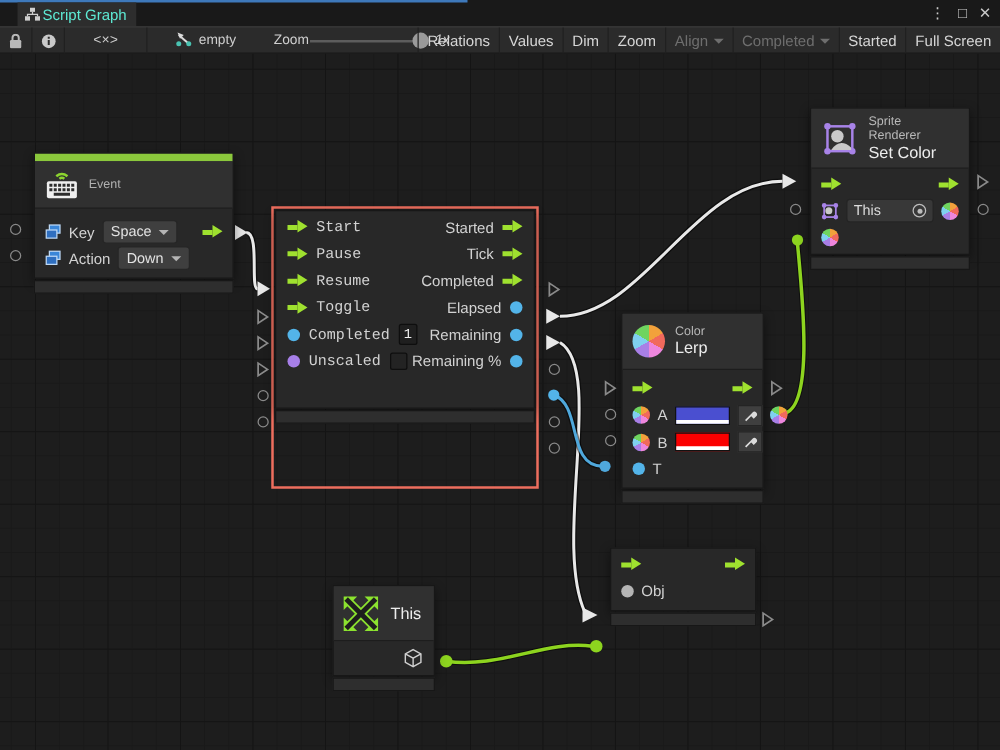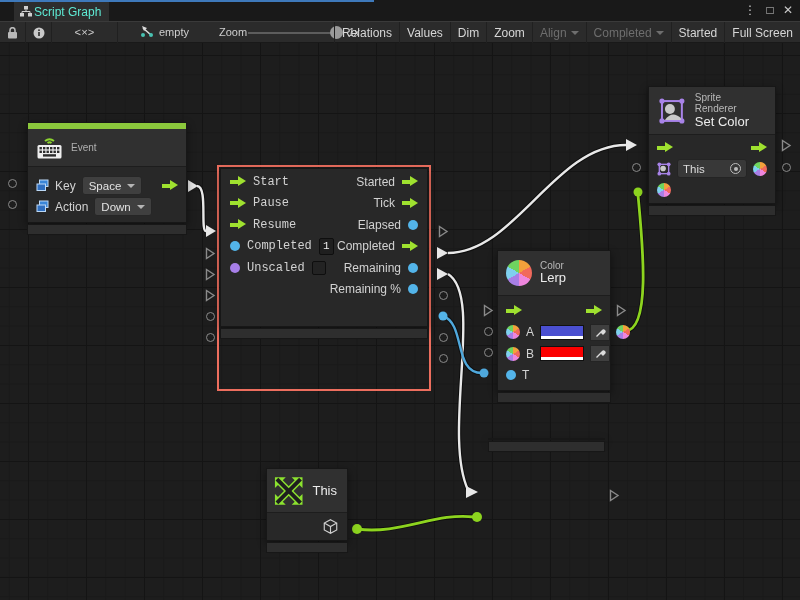--- a/index.html
+++ b/index.html
@@ -265,20 +265,24 @@
               <span>Start</span>
             </div>
           <div class="trow">
               <span class="flow"></span>
               <span>Pause</span>
             </div>
           <div class="trow">
               <span class="flow"></span>
               <span>Resume</span>
             </div>
+          <div class="trow">
+              <span class="flow"></span>
+              <span>Toggle</span>
+            </div>
           <div class="trow" style="width:190px">
               <span class="dot blue"></span>
               <span>Completed</span>
               <span class="valbox">1</span>
             </div>
           <div class="trow" style="width:190px">
               <span class="dot purple"></span>
               <span>Unscaled</span>
               <span class="checkbox"></span>
             </div>
@@ -286,26 +290,26 @@
         <div class="tright">
           <div class="trow">
               <span>Started</span>
               <span class="flow"></span>
             </div>
           <div class="trow">
               <span>Tick</span>
               <span class="flow"></span>
             </div>
           <div class="trow">
+              <span>Completed</span>
+              <span class="flow"></span>
+            </div>
+          <div class="trow">
               <span>Elapsed</span>
               <span class="dot blue"></span>
-            </div>
-          <div class="trow">
-              <span>Completed</span>
-              <span class="flow"></span>
             </div>
           <div class="trow">
               <span>Remaining</span>
               <span class="dot blue"></span>
             </div>
           <div class="trow">
               <span>Remaining %</span>
               <span class="dot blue"></span>
             </div>
         </div>
@@ -392,20 +396,30 @@
         </div>
         <div class="prow" style="height:21.5px">
           <span class="dot blue"></span>
           <span>T</span>
         </div>
       </div>
       <div class="nfoot"></div>
     </div>
 
     <div class="node" style="left:488px;top:395px;width:117px">
+      <div style="padding:2px 0 4px">
+        <div class="prow" style="height:21.5px">
+            <span class="flow"></span>
+            <span class="flow" style="margin-left:auto"></span>
+          </div>
+        <div class="prow" style="height:21.5px">
+          <span class="dot gray"></span>
+          <span>Obj</span>
+        </div>
+      </div>
       <div class="nfoot"></div>
     </div>
 
     <div class="node" style="left:266px;top:425px;width:82px">
       <div class="nhead" style="height:44px;padding-left:6px">
         <svg width="32" height="32" viewBox="0 0 32 32">
           <g stroke="#8ce32f" stroke-width="7" stroke-linecap="butt">
             <path d="M7 7 L25 25"></path>
               <path d="M25 7 L7 25"></path>
           </g>

